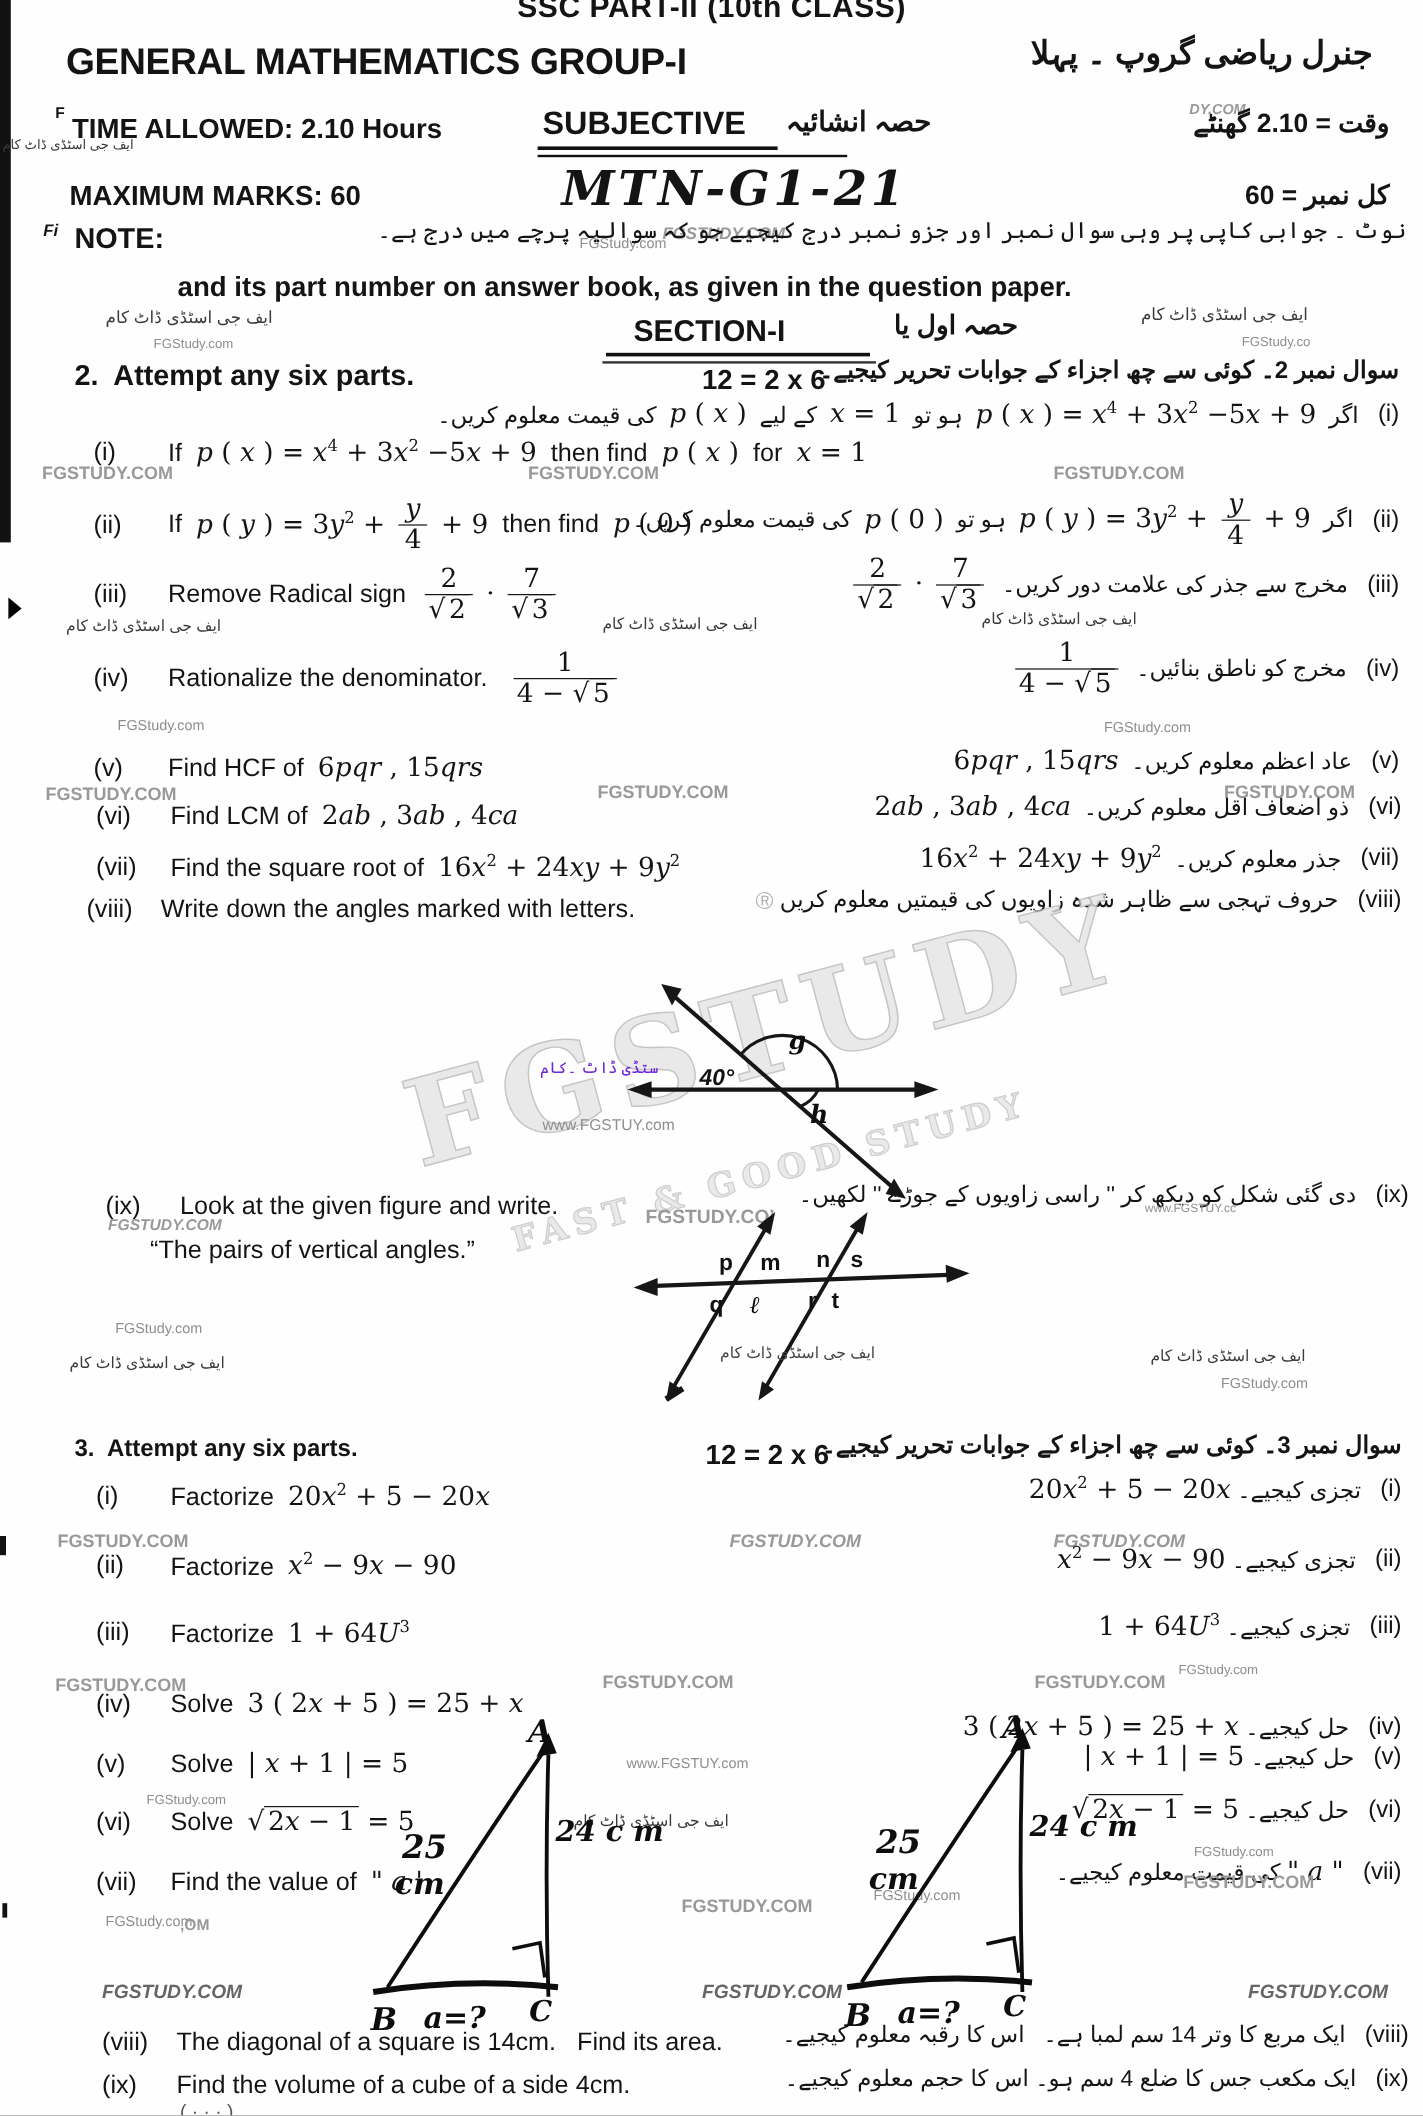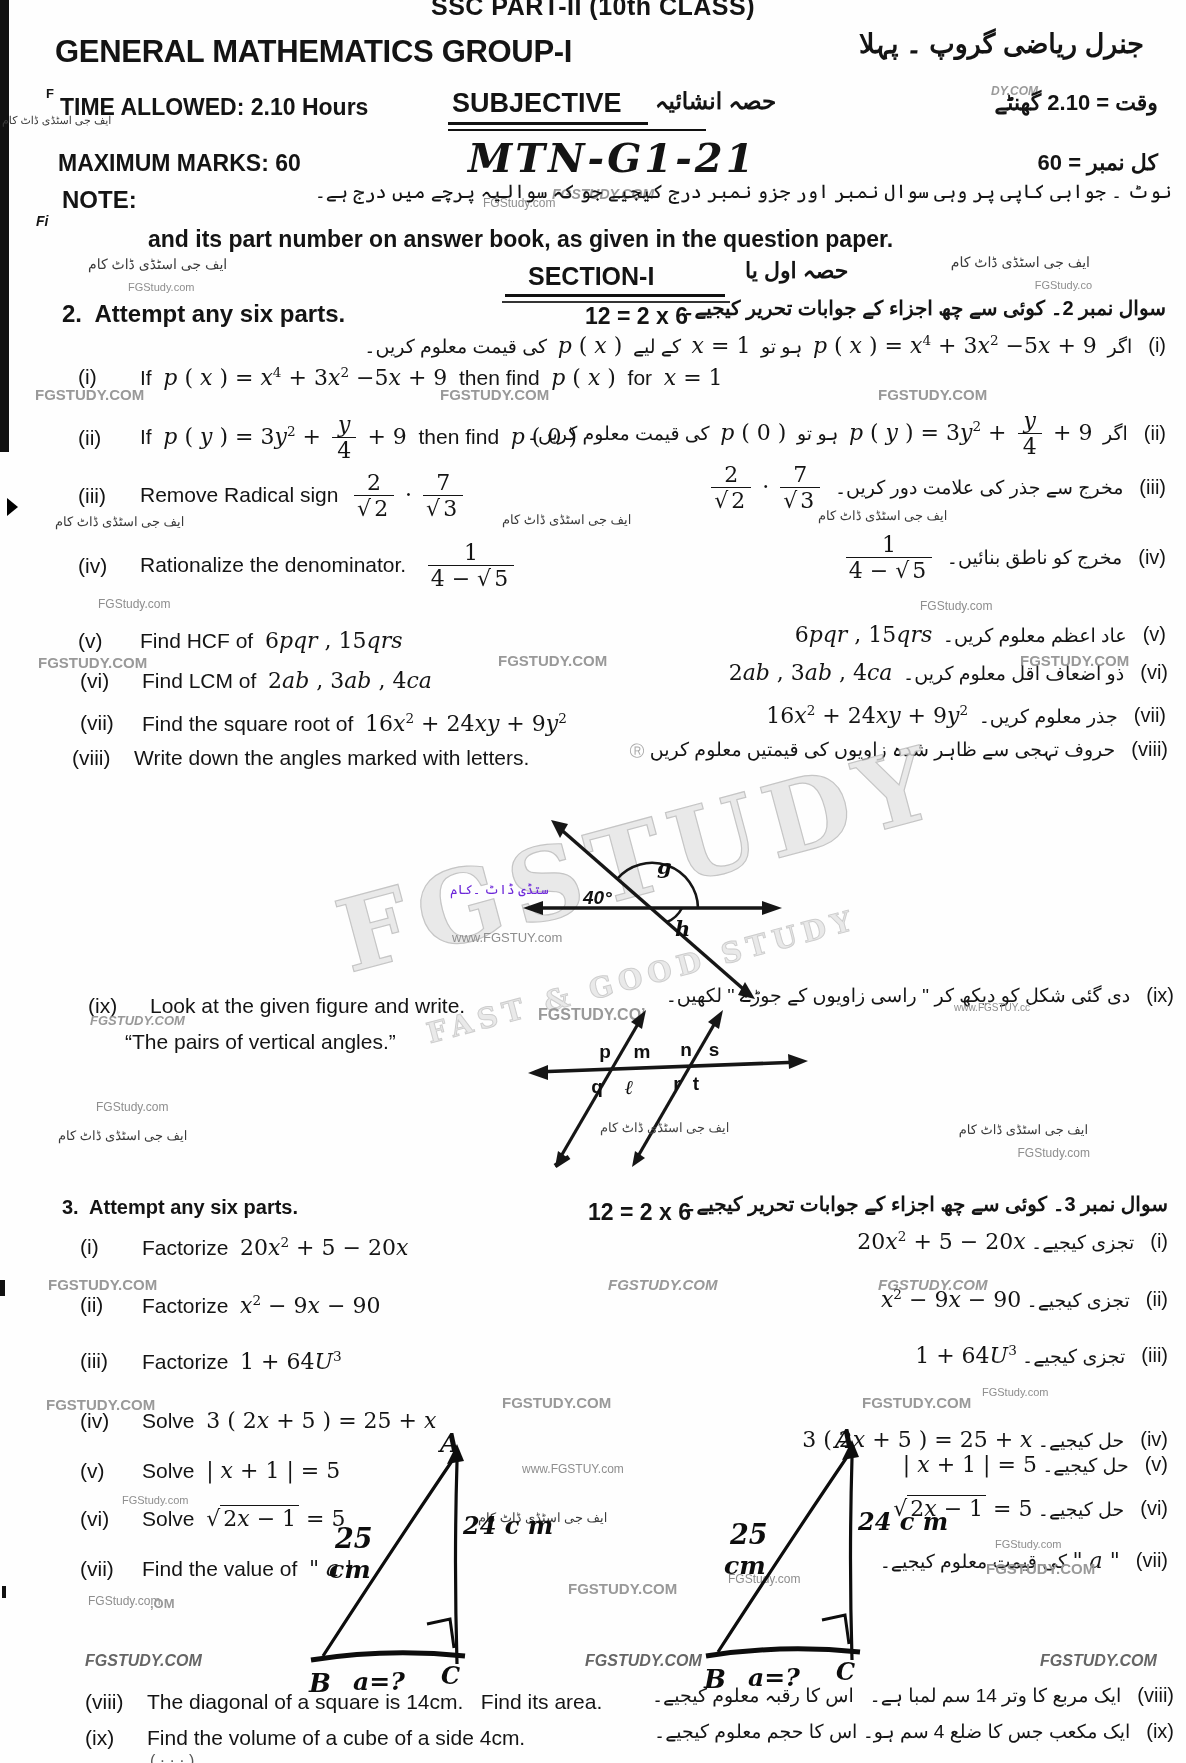--- a/index.html
+++ b/index.html
@@ -42,21 +42,21 @@
 </head>
 <body>
 
 <div class="page">
 
   <div class="line" style="left:0;top:102;width:9px;height:452px;"></div>
   <div class="ab" style="left:7px;top:498px;width:0;height:0;border-left:11px solid #000;border-top:9px solid transparent;border-bottom:9px solid transparent;"></div>
   <div class="line" style="left:0;top:1280px;width:5px;height:16px;"></div>
   <div class="line" style="left:2px;top:1586px;width:4px;height:12px;"></div>
   <span class="ab b" style="left:46px;top:86px;font-size:13px;">F</span>
-  <span class="ab b" style="left:36px;top:184px;font-size:14px;font-style:italic;margin-top:29px;">Fi</span>
+  <span class="ab b" style="left:36px;top:184px;font-size:14px;font-style:italic;">Fi</span>
 
   <div class="ab ctr b" style="top:-8px;font-size:25px;letter-spacing:.5px;">SSC PART-II (10th CLASS)</div>
   <div class="ab ur urb" style="right:42px;top:28px;font-size:27px;">جنرل ریاضی  گروپ ۔ پہلا</div>
   <div class="ab b" style="left:55px;top:34px;font-size:31px;letter-spacing:-.3px;">GENERAL MATHEMATICS GROUP-I</div>
 
   <div class="ab b" style="left:60px;top:94px;font-size:23px;">TIME ALLOWED: 2.10   Hours</div>
   <div class="ab wmu" style="left:2px;top:114px;font-size:11px;">ایف جی اسٹڈی ڈاٹ کام</div>
   <div class="ab b" style="left:452px;top:88px;font-size:27px;">SUBJECTIVE</div>
   <div class="line" style="left:448px;top:122px;width:200px;height:3px;"></div>
   <div class="line" style="left:448px;top:129px;width:258px;height:2px;"></div>

